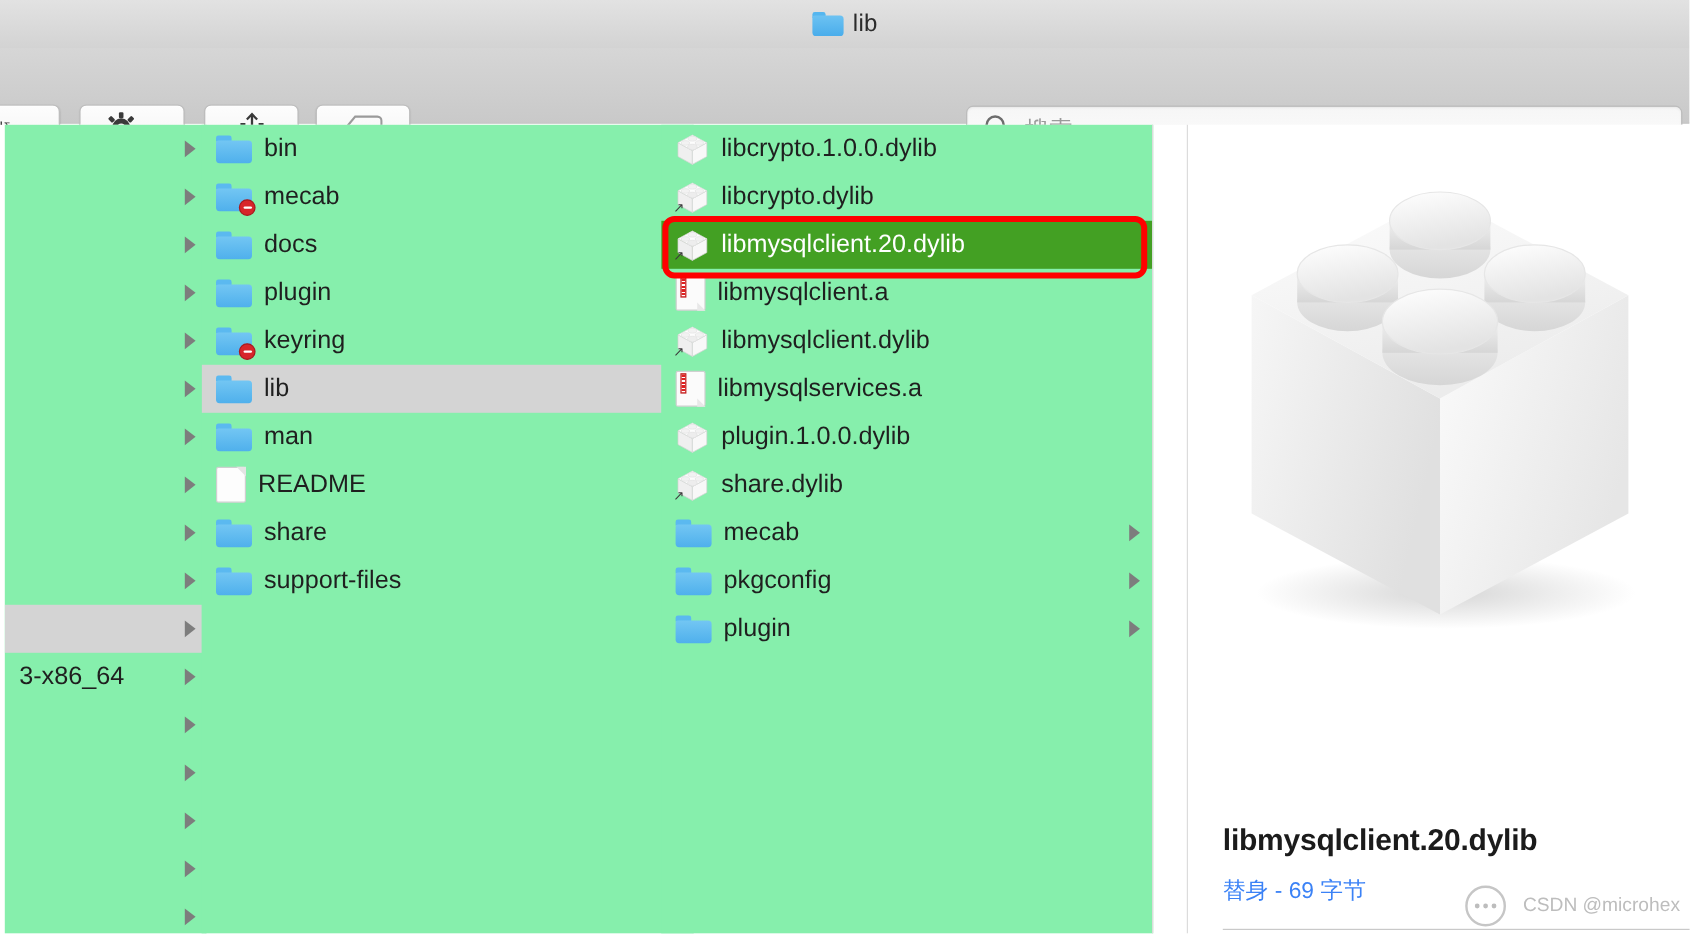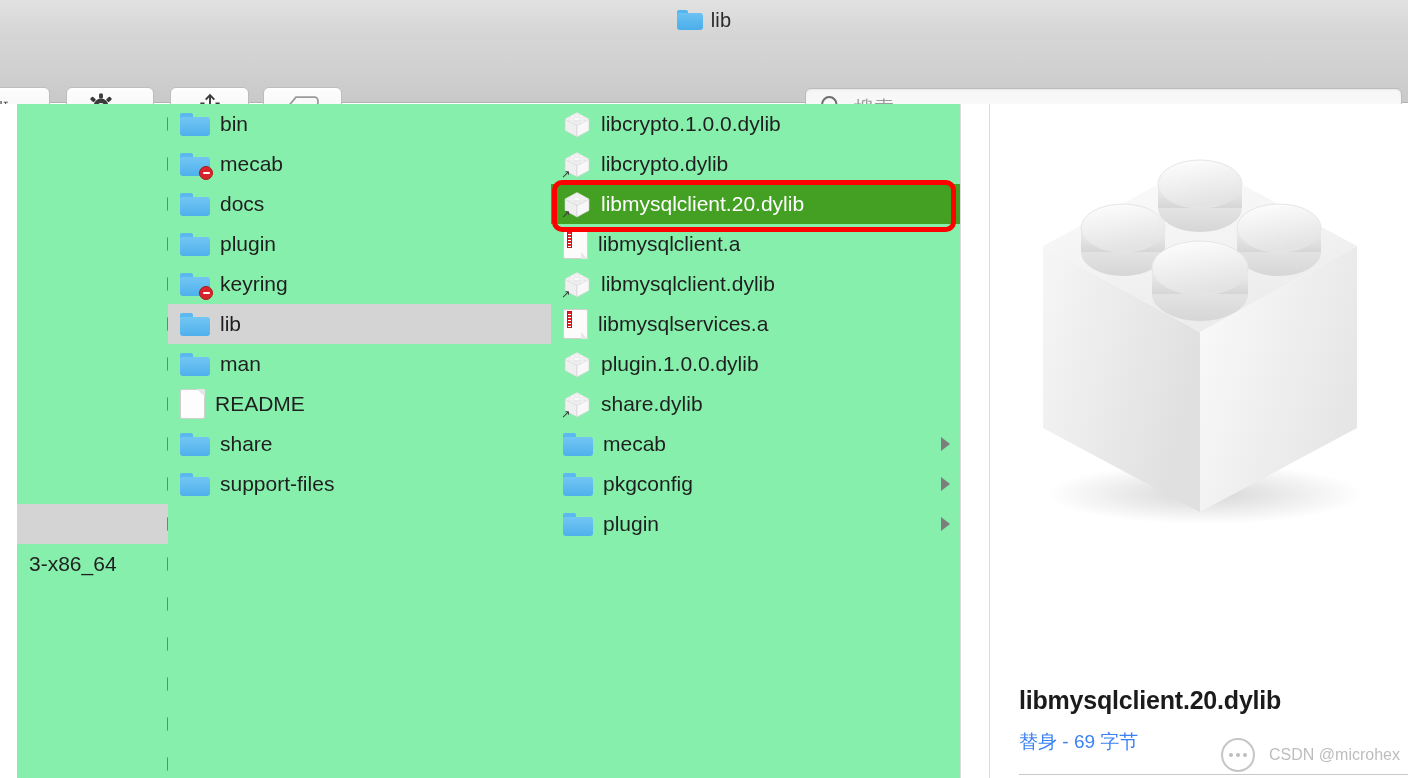--- a/index.html
+++ b/index.html
@@ -66,21 +66,21 @@
   }
   .search-ph { font-size: 20px; color: #9a9a9a; }
 
   
   .columns {
     position: absolute; left: 0; top: 104px; width: 1408px; height: 674px;
     background: #ffffff;
   }
   .col { position: absolute; top: 0; height: 674px; background: #86efac;
          border-right: 1px solid #dcdcdc; overflow: hidden; }
-  #col-0 { left: 17px;   width: 168px; }
+  #col-0 { left: 4px;   width: 168px; }
   #col-1 { left: 168px; width: 410px; }
   #col-2 { left: 551px; width: 410px; }
 
   .row {
     position: relative; height: 40px; display: flex; align-items: center;
     padding-left: 12px; gap: 10px;
   }
   .row.sel-gray { background: #d4d4d4; }
   .row.sel-green { background: #43a023; }
   .row.sel-green .row-label { color: #ffffff; }

